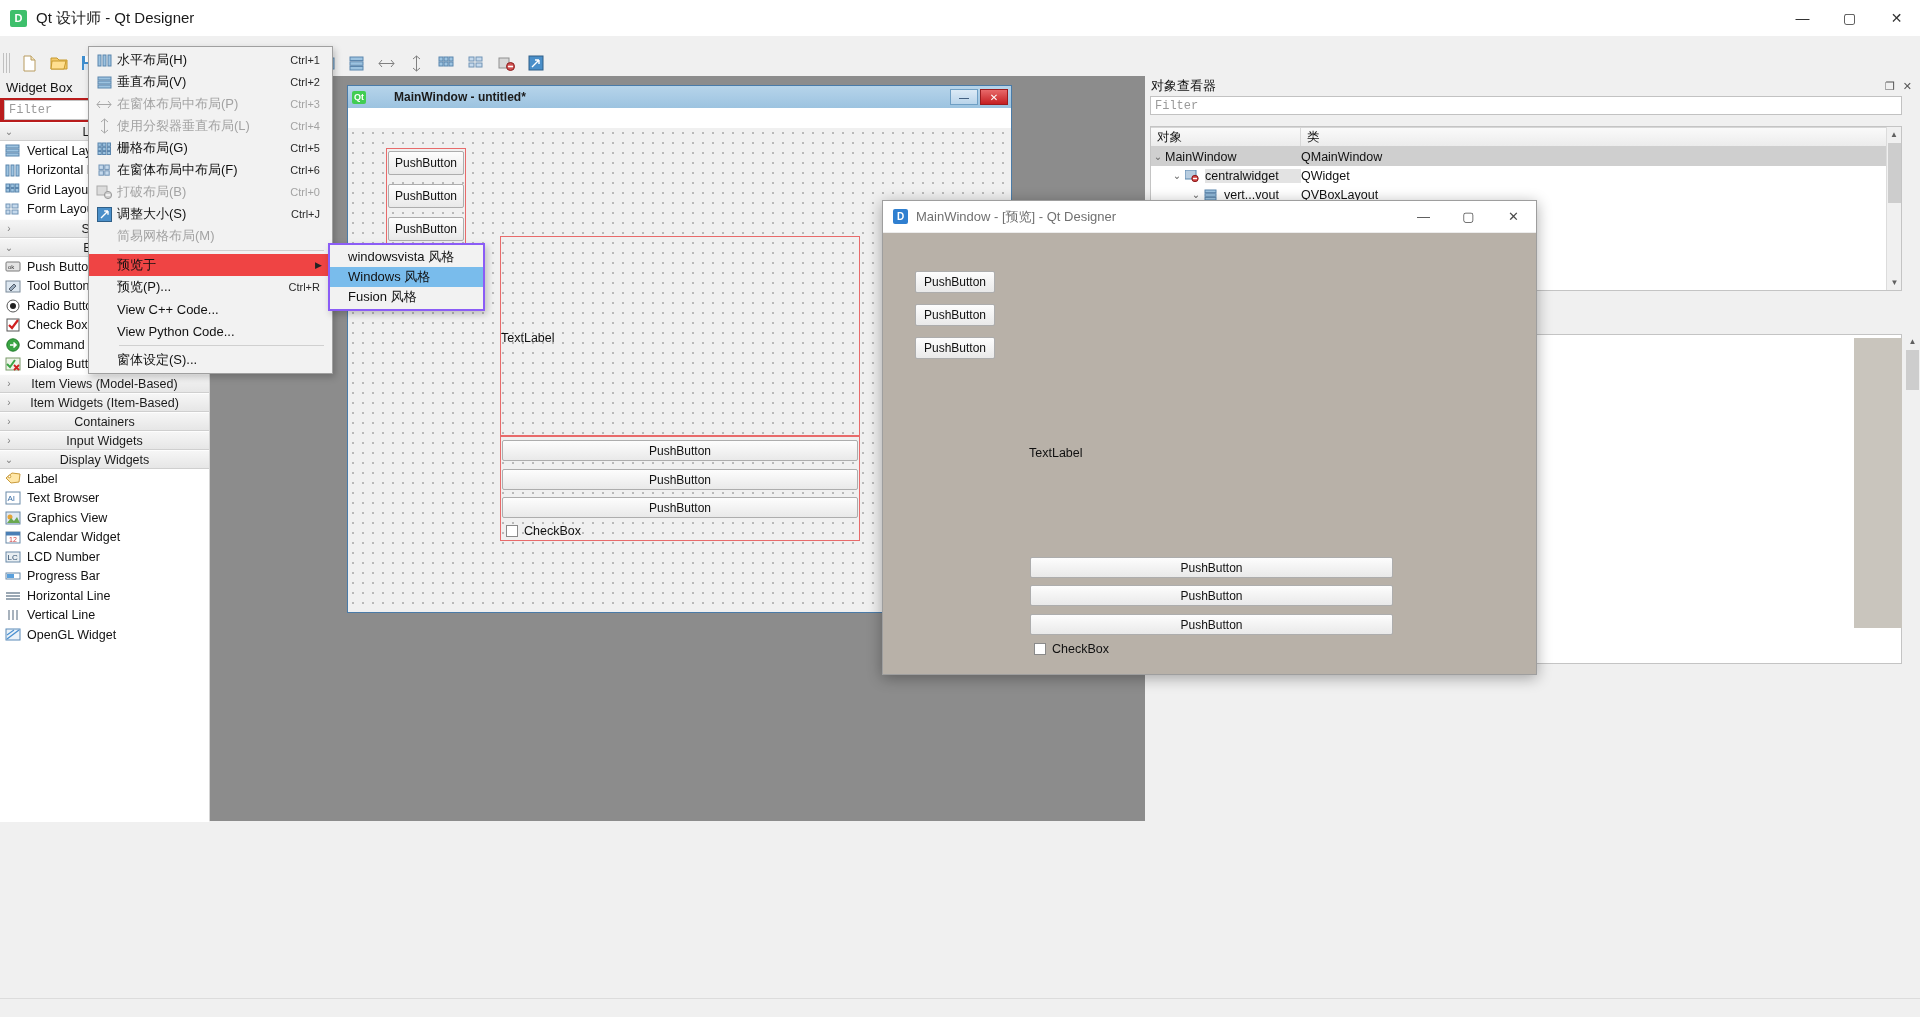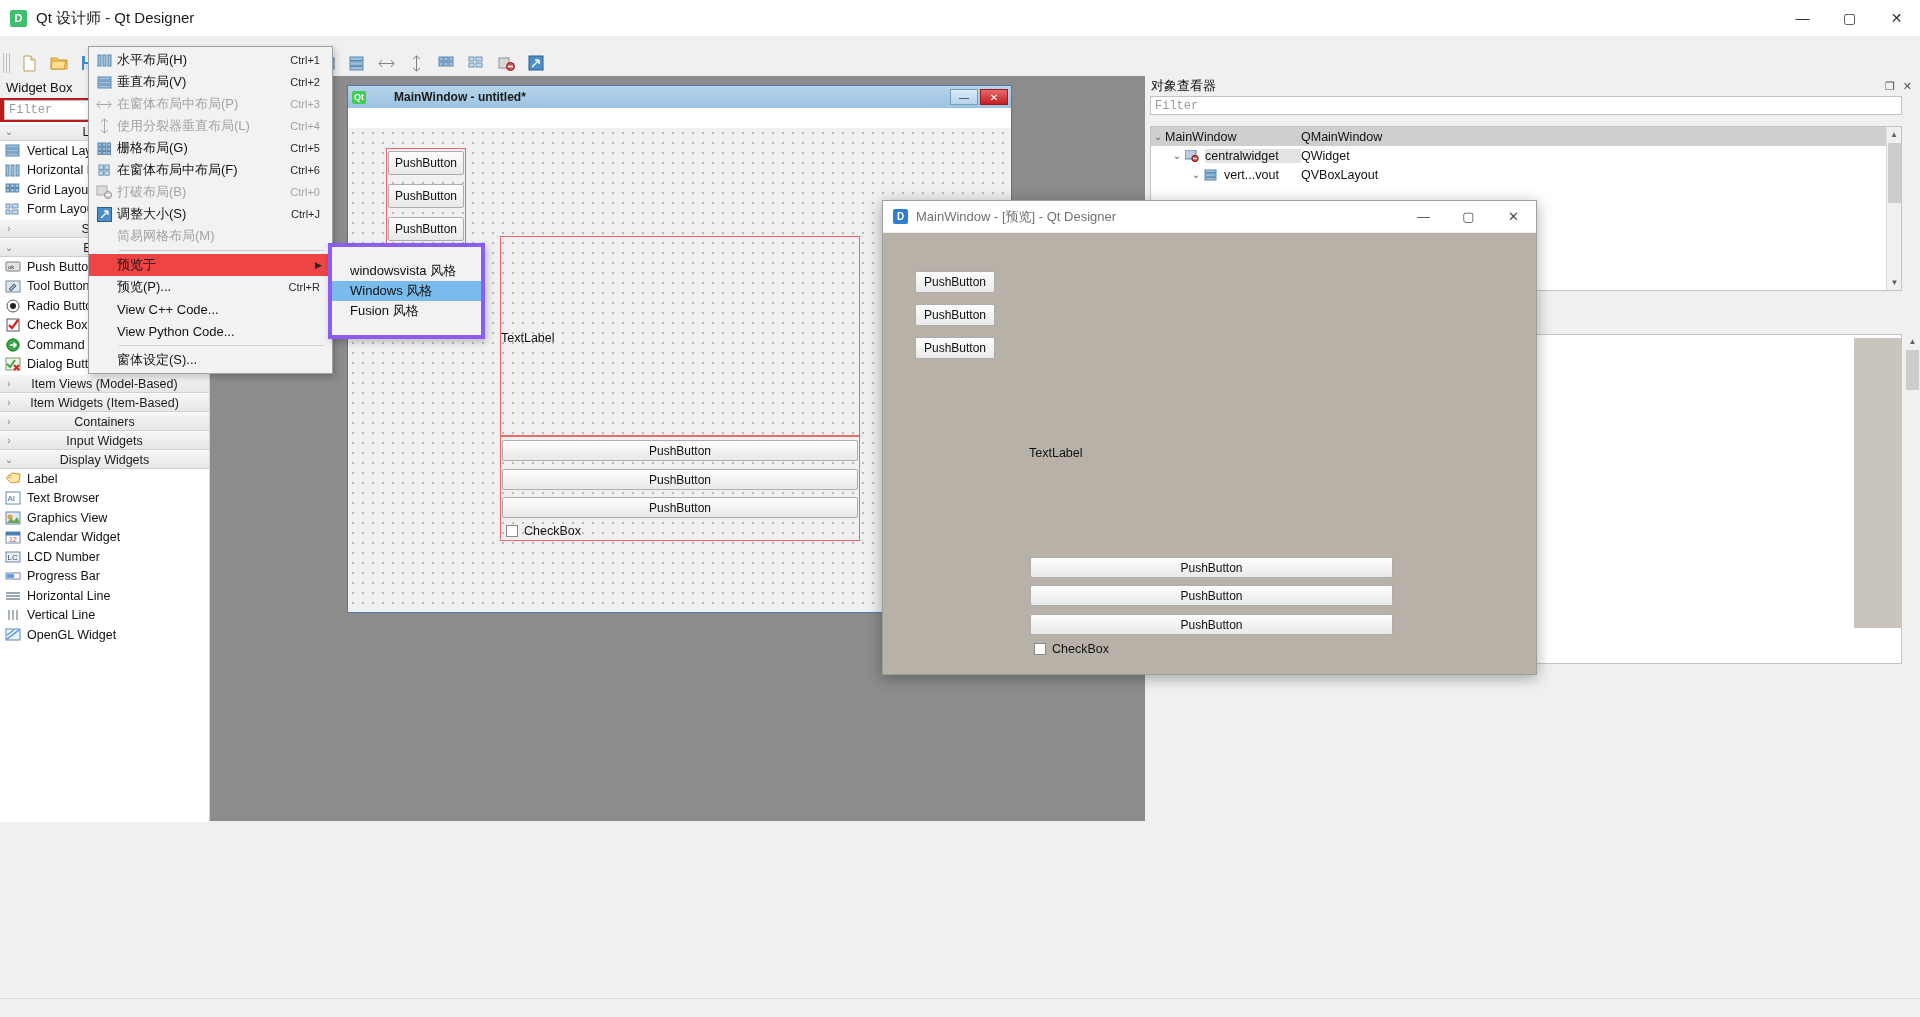--- a/index.html
+++ b/index.html
@@ -158,22 +158,22 @@
   .dd-item.disabled{color:#a3a3a3;}
   .dd-item.hl{background:#ef4444;}
   .dd-ico{width:26px;height:20px;display:flex;align-items:center;justify-content:center;flex:none;}
   .dd-lbl{flex:1;}
   .dd-key{color:#2b2b2b;padding-right:12px;font-size:11px;}
   .dd-item.disabled .dd-key{color:#a3a3a3;}
   .dd-arrow{padding-right:10px;font-size:9px;color:#222;}
   .dd-sep{height:1px;background:#d0d0d0;margin:3px 8px 3px 30px;}
   .submenu{
     position:absolute;left:328px;top:243px;width:157px;
-    background:#f2f2f2;border:4px solid #8b5cf6;box-shadow:2px 3px 7px rgba(0,0,0,.22);
-    z-index:61;padding:14px 0;
+    background:#f2f2f2;border:2px solid #8b5cf6;box-shadow:2px 3px 7px rgba(0,0,0,.22);
+    z-index:61;padding:2px 0;
   }
   .sm-item{height:20px;display:flex;align-items:center;padding-left:18px;font-size:13px;color:#111;}
   .sm-item.hl{background:#79bcec;}
 </style>
 </head>
 <body>
 
 <div id="app">
 
   <div class="titlebar">
@@ -576,20 +576,24 @@
     <div class="dr-head">
       <span>对象查看器</span>
       <span class="dh-btns">
         <span>❐</span>
         <span>✕</span>
       </span>
     </div>
     <div class="filter-box" style="margin:0 18px 0 5px;height:19px;">Filter</div>
 
     <div style="position:absolute;left:5px;top:50px;right:18px;height:165px;background:#fff;border:1px solid #c4c4c4;overflow:hidden;">
+      <div class="tree-hdr">
+        <div style="width:150px;">对象</div>
+        <div style="flex:1;">类</div>
+      </div>
       <div class="tree-row" style="background:#cfcfcf;">
         <span class="tr-chev">⌄</span>
         <span style="width:136px;">MainWindow</span>
         <span>QMainWindow</span>
       </div>
       <div class="tree-row">
         <span style="width:19px;"></span>
         <span class="tr-chev">⌄</span>
         <span class="tr-ico">
           <svg width="14" height="12" viewBox="0 0 14 12">

